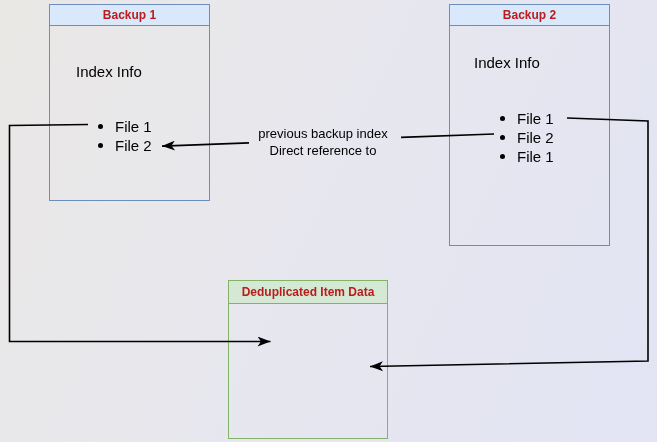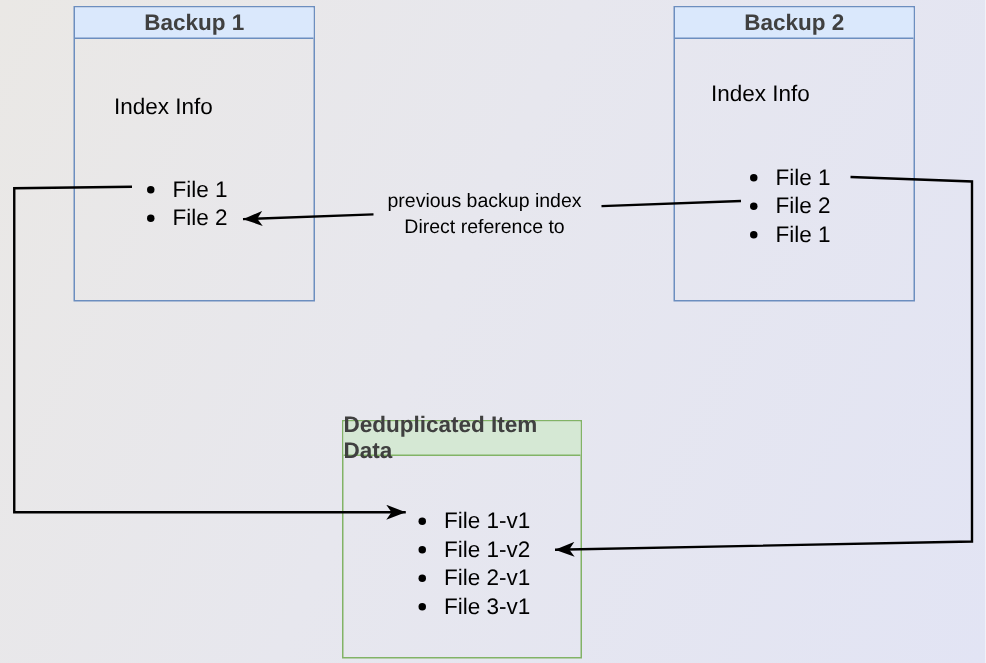--- a/index.html
+++ b/index.html
@@ -15,21 +15,21 @@
     border:1px solid;
     box-sizing:border-box;
     background:transparent;
   }
   .box.blue{border-color:var(--blue-stroke,#6c8ebf);}
   .box.green{border-color:var(--green-stroke,#82b366);}
   .box-header{
     box-sizing:border-box;
     width:100%;
     display:flex;align-items:center;justify-content:center;
-    font-size:15px;font-weight:bold;color:#404040;
+    font-size:12px;font-weight:bold;color:#b91c1c;
     border-bottom:1px solid;
   }
   .blue .box-header{height:21px;background:var(--blue-fill,#dae8fc);border-color:var(--blue-stroke,#6c8ebf);}
   .green .box-header{height:23px;background:var(--green-fill,#d5e8d4);border-color:var(--green-stroke,#82b366);}
   .body-label{
     position:absolute;
     font-size:15px;color:#000;white-space:nowrap;
   }
   .file-list{position:absolute;}
   .file-row{
@@ -52,21 +52,21 @@
   }
   .arrows path{
     fill:none;
     stroke:var(--arrow,#000);
     stroke-width:1.6;
     stroke-linejoin:miter;
   }
   .arrows .head{fill:var(--arrow,#000);stroke:none;}
   
   #box-backup1{left:49px;top:4px;width:161px;height:197px;}
-  #box-backup2{left:449px;top:4px;width:161px;height:197px;}
+  #box-backup2{left:449px;top:4px;width:161px;height:242px;}
   #box-dedup{left:228px;top:280px;width:160px;height:159px;}
   #b1-indexinfo{left:26px;top:58px;}
   #b2-indexinfo{left:24px;top:49px;}
   #b1-list{left:48px;top:112px;}
   #b2-list{left:50px;top:104px;}
   #dd-list{left:50px;top:57px;}
 </style>
 </head>
 <body>
 
@@ -101,38 +101,20 @@
       </div>
       <div class="file-row">
         <span class="bullet"></span>
         <span>File 1</span>
       </div>
     </div>
   </div>
 
   <div class="box green" id="box-dedup">
     <div class="box-header">Deduplicated Item Data</div>
-    <div class="file-list" id="dd-list">
-      <div class="file-row">
-        <span class="bullet"></span>
-        <span>File 1-v1</span>
-      </div>
-      <div class="file-row">
-        <span class="bullet"></span>
-        <span>File 1-v2</span>
-      </div>
-      <div class="file-row">
-        <span class="bullet"></span>
-        <span>File 2-v1</span>
-      </div>
-      <div class="file-row">
-        <span class="bullet"></span>
-        <span>File 3-v1</span>
-      </div>
-    </div>
   </div>
 
   <svg class="arrows" viewBox="0 0 657 442">
     <defs>
       <marker id="ah" markerUnits="userSpaceOnUse" markerWidth="14" markerHeight="10" viewBox="0 0 13 10" refX="13" refY="5" orient="auto">
         <path class="head" d="M13,5 L0,0 L3.5,5 L0,10 Z"></path>
       </marker>
     </defs>
     <path d="M494,134 L401,137.4"></path>
     <path d="M249,142.9 L162,146.1" marker-end="url(#ah)"></path>

